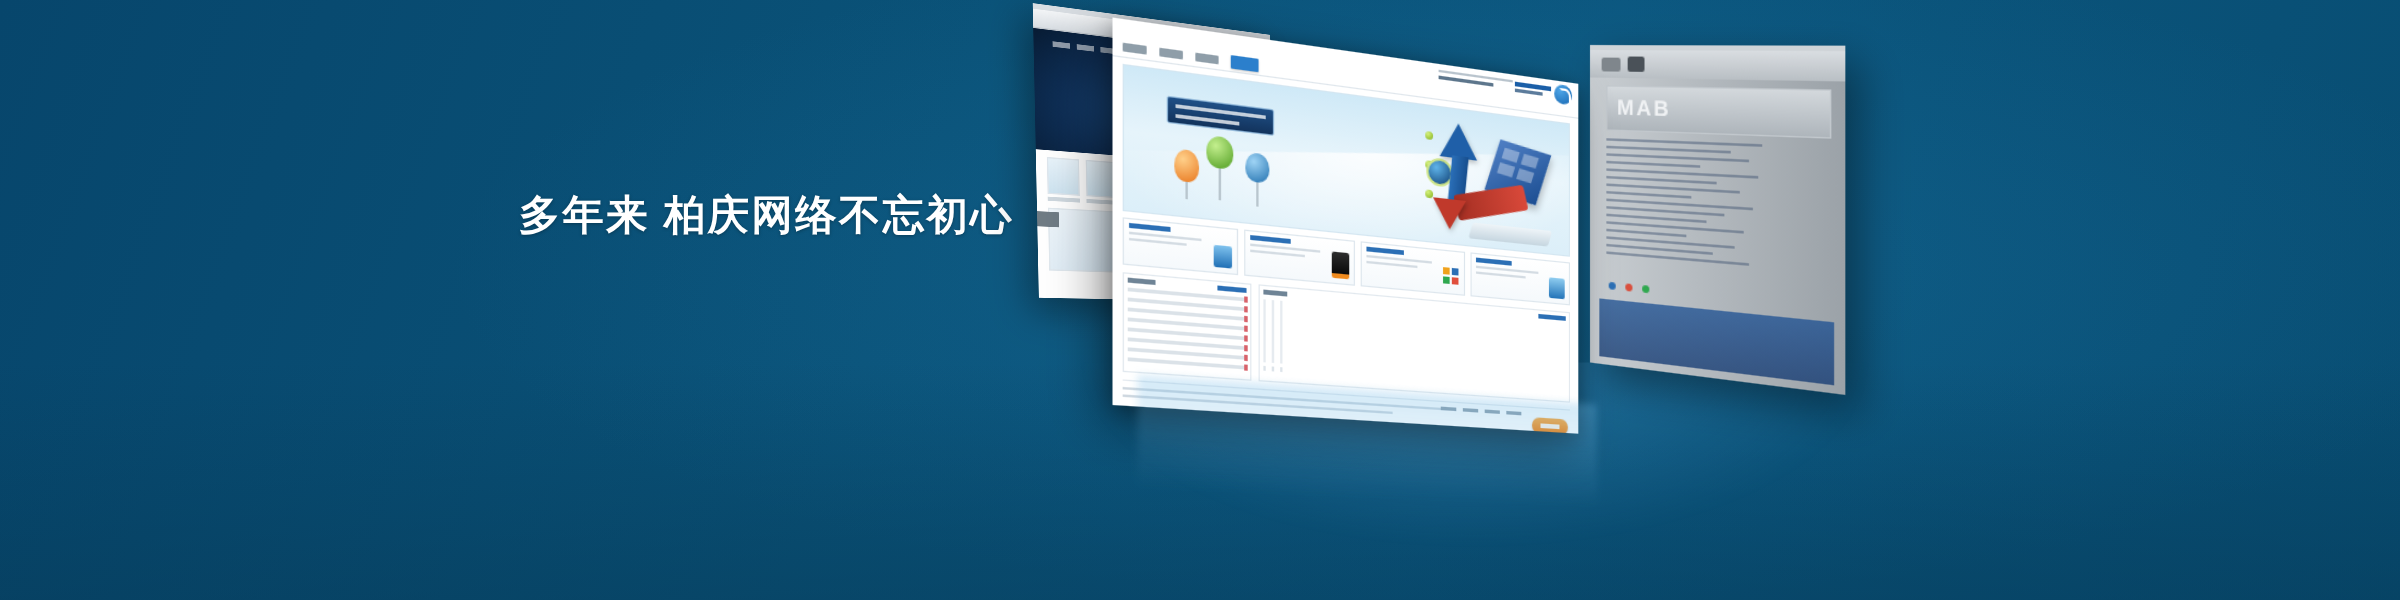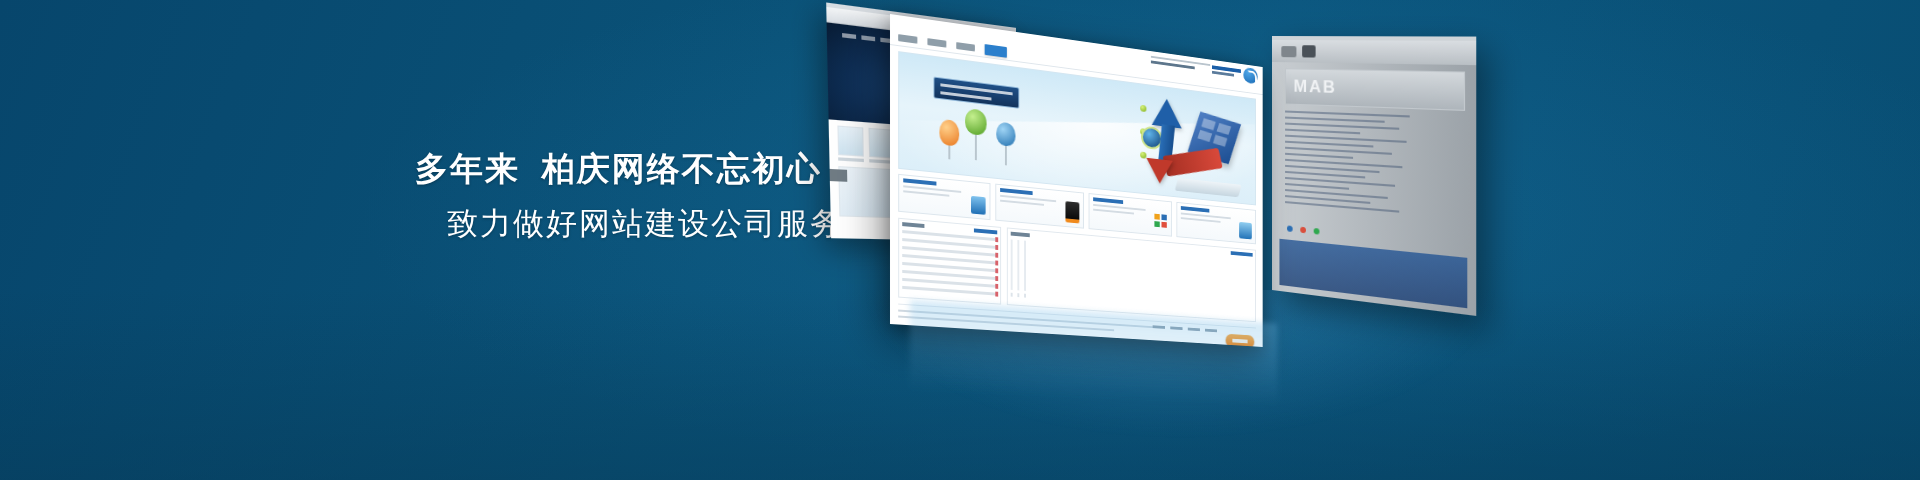--- a/index.html
+++ b/index.html
@@ -48,21 +48,20 @@
     color: #ffffff;
     user-select: none;
   }
   .headline-line1 {
     font-size: 33px;
     font-weight: bold;
     letter-spacing: 2px;
     line-height: 44px;
     text-shadow: 0 1px 3px rgba(0,0,0,0.30);
     white-space: nowrap;
-    font-family: Liberation Mono, monospace;
   }
   .headline-line2 {
     font-size: 31px;
     font-weight: normal;
     letter-spacing: 2px;
     line-height: 44px;
     margin-top: 8px;
     margin-left: 32px;
     text-shadow: 0 1px 3px rgba(0,0,0,0.28);
     white-space: nowrap;
@@ -647,21 +646,20 @@
 <body>
 
 <div id="stage">
 
   <div class="bg-base"></div>
   <div class="bg-vignette"></div>
   <div class="bg-bottom-shade"></div>
 
   <div class="headline">
     <div class="headline-line1">多年来 柏庆网络不忘初心</div>
-    <div class="headline-line2">致力做好网站建设公司服务</div>
   </div>
 
   <div class="collage">
 
     <div class="floor-glow"></div>
 
     <div class="screen screen-left">
       <div class="sl-chrome"></div>
       <div class="sl-hero">
         <div class="sl-navbar">

